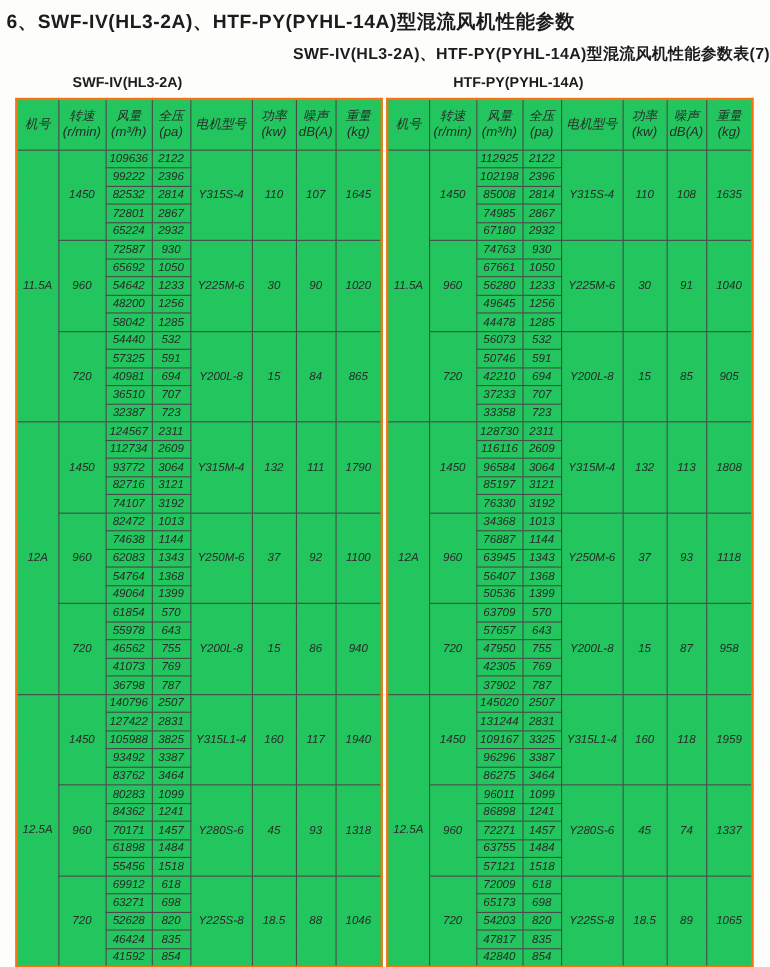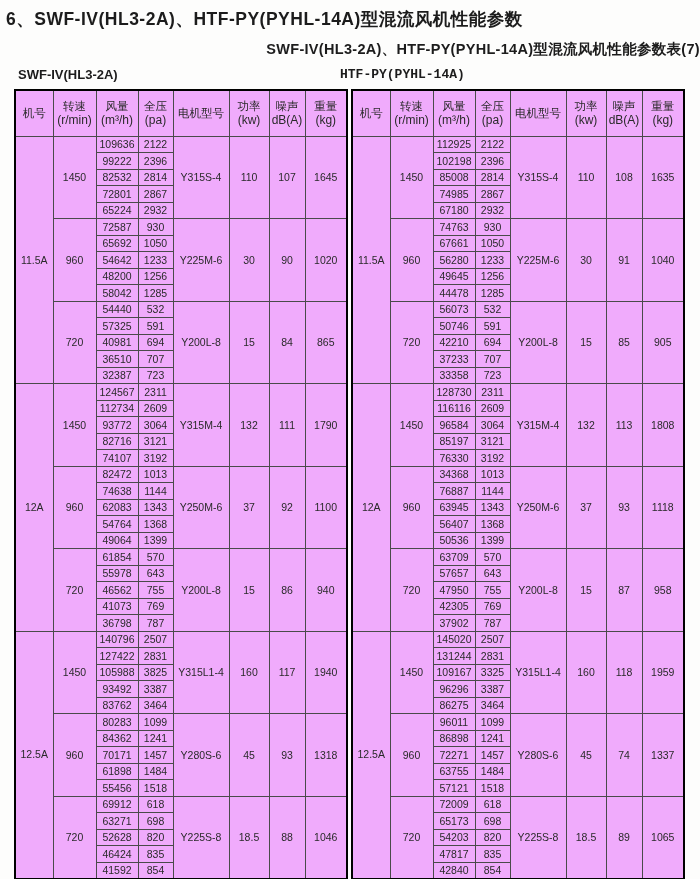--- a/index.html
+++ b/index.html
@@ -24,44 +24,46 @@
     margin-top: 9px;
     font-size: 14.5px;
     font-weight: bold;
     letter-spacing: 0.3px;
     color: #1c1c1c;
   }
   .table-labels {
     position: relative;
     height: 24px;
     margin-top: 6px;
+    margin-left: 48px;
   }
   .table-label {
     position: absolute;
     top: 2px;
     font-size: 13px;
     font-weight: bold;
     color: #1c1c1c;
     white-space: nowrap;
   }
   .table-label.left  { left: 18px; }
-  .table-label.right { left: 340px; font-family: Liberation Mono, monospace; }
+  .table-label.right { left: 364px; }
   .tables-wrap {
     display: flex;
     gap: 3px;
     padding: 0 18px 0 14px;
     align-items: flex-start;
   }
   table.spec {
     border-collapse: collapse;
     table-layout: fixed;
     flex: 1 1 0;
     width: 100%;
-    background: #f0abfc;
-    border: 2px solid #000000;
+    background: #22c55e;
+    border: 2px solid #f97316;
+    font-style: italic;
   }
   table.spec th, table.spec td {
     border: 1px solid #4a4a4a;
     text-align: center;
     vertical-align: middle;
     padding: 0 1px;
     color: #2a2a2a;
     overflow: hidden;
   }
   table.spec th {

